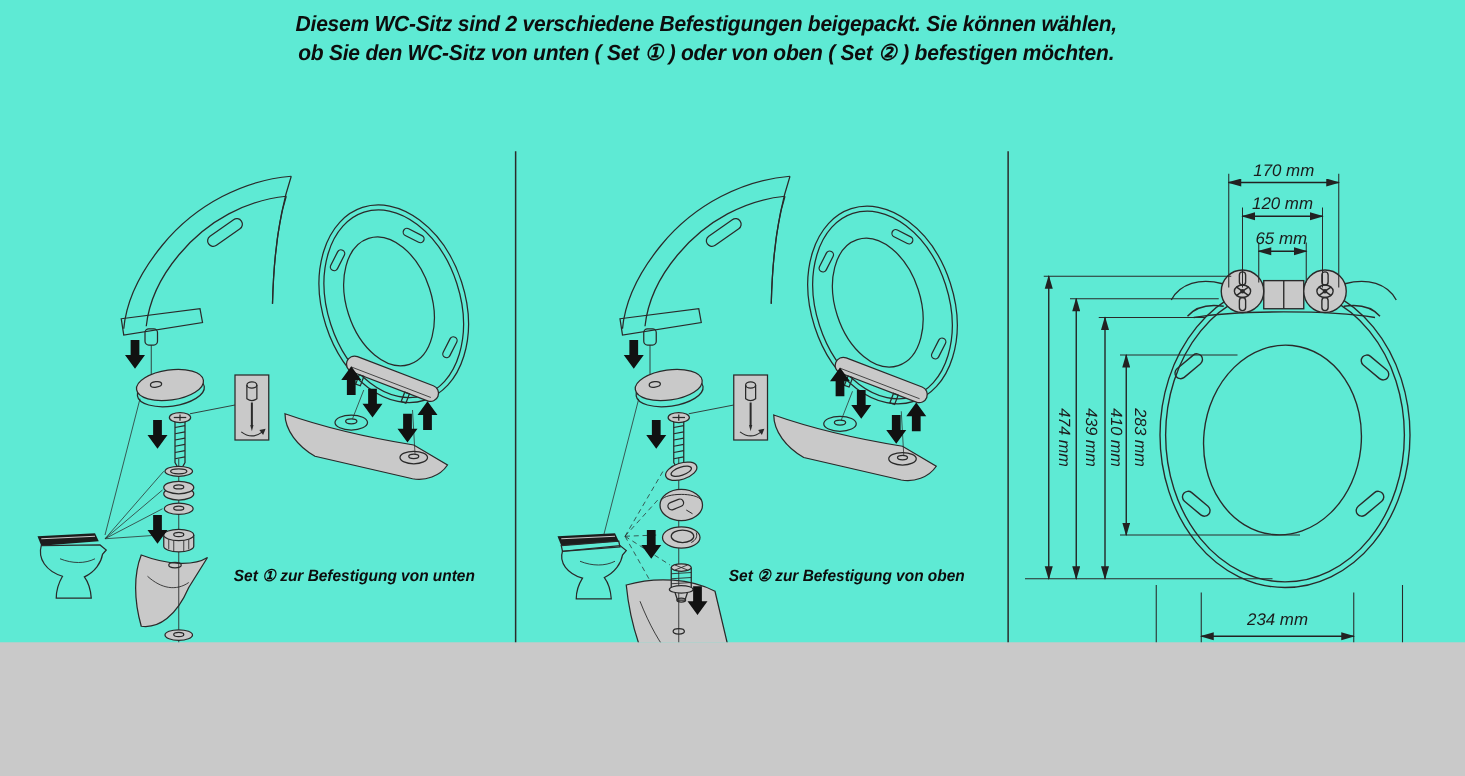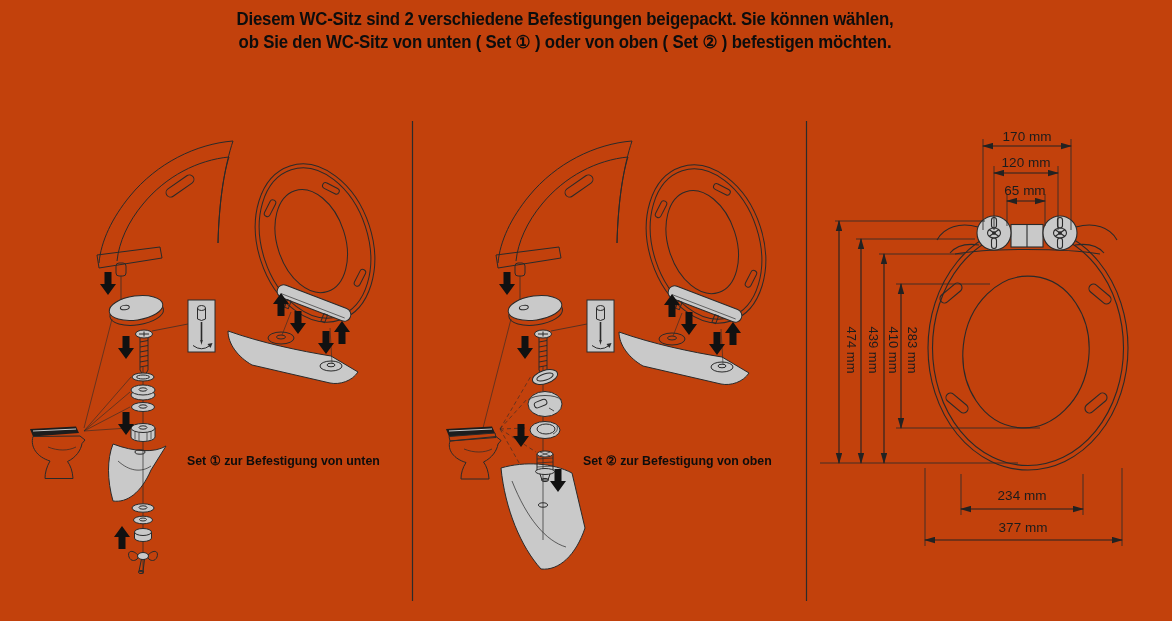--- a/index.html
+++ b/index.html
@@ -1,17 +1,17 @@
 <!DOCTYPE html>
 <html><head>
 <meta charset="utf-8">
 <style>
   html,body{margin:0;padding:0;background:#c9c9c9;}
-  .stage{position:relative;width:1172px;height:621px;background:#c2410c;overflow:hidden;
-         font-family:"Liberation Sans",sans-serif;color:#0f0f0f;}
+  .stage{position:relative;width:1172px;height:514px;background:#5eead4;overflow:hidden;
+         font-family:"Liberation Sans",sans-serif;color:#0f0f0f;font-style:italic;}
   .hdr{position:absolute;top:8px;left:0;width:1130px;text-align:center;
        font-size:17.5px;font-weight:bold;line-height:23px;letter-spacing:-0.2px;
        transform:scaleX(0.96);transform-origin:50% 0;white-space:nowrap;color:#0d0d0d;}
   .cap{position:absolute;top:453px;font-size:13px;font-weight:bold;white-space:nowrap;
        transform:scaleX(0.95);transform-origin:0 0;color:#0d0d0d;}
   #cap1{left:187px;}
   #cap2{left:583px;}
   svg{position:absolute;left:0;top:0;}
   svg text{font-family:"Liberation Sans",sans-serif;font-size:13.5px;fill:#1c1c1c;}
   svg text.vert{font-size:13px;}

